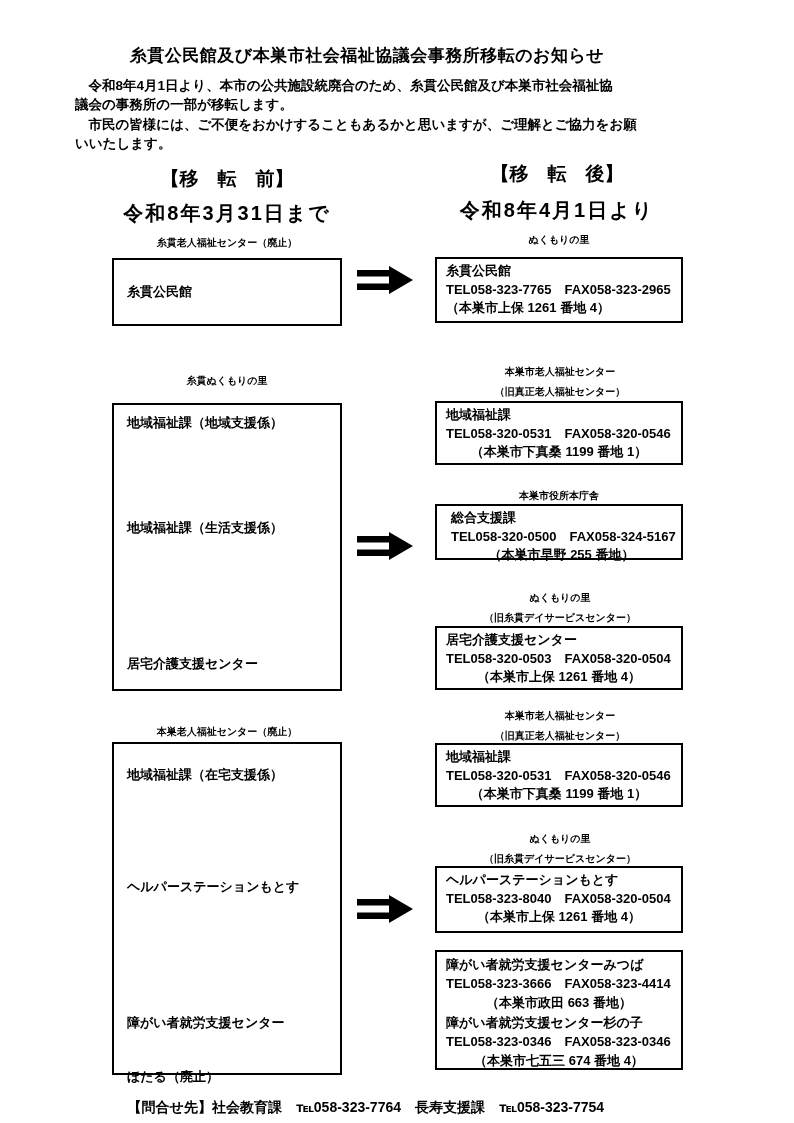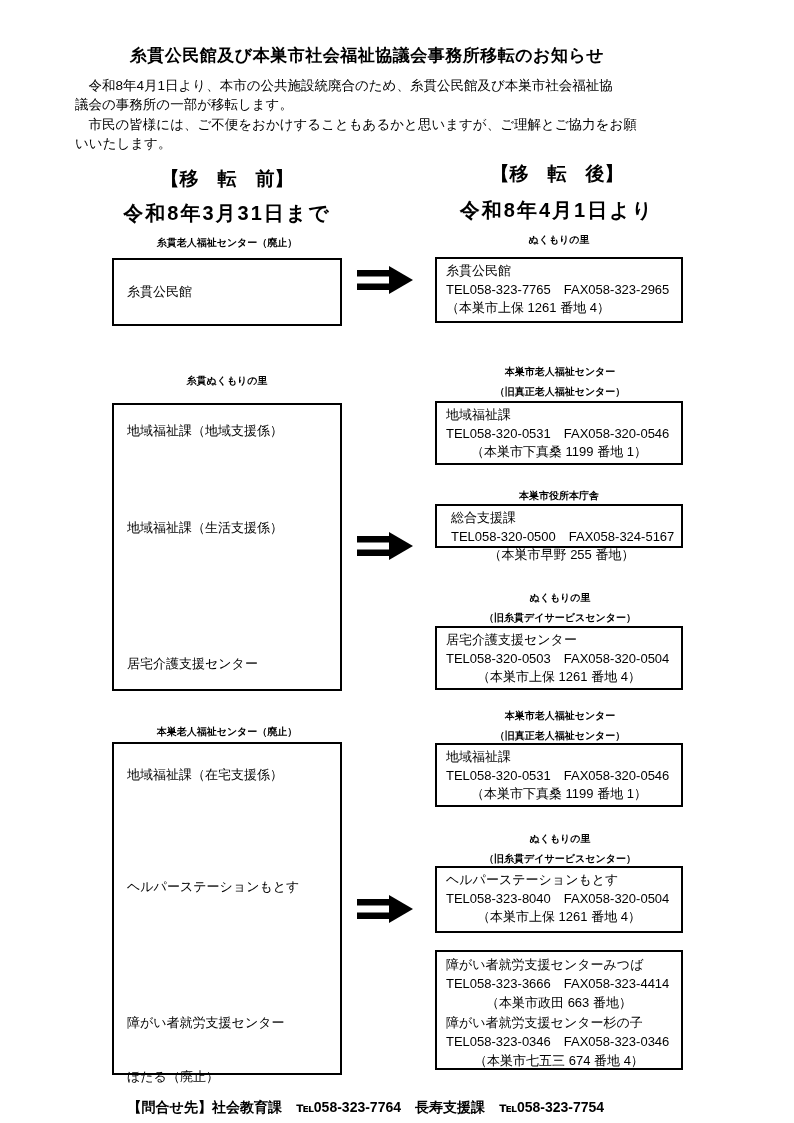--- a/index.html
+++ b/index.html
@@ -1,20 +1,20 @@
 <!DOCTYPE html>
 <html><head>
 <meta charset="utf-8">
 <style>
   html,body{margin:0;padding:0;background:#fff;}
   .page{
     position:relative;width:794px;height:1123px;background:#ffffff;color:#000;
     font-family:"Liberation Sans","DejaVu Sans",sans-serif;overflow:hidden;
   }
-  .abs{position:absolute;}
+  .abs{position:absolute;font-weight:bold;}
   .c{text-align:center;}
   .title{font-size:17px;font-weight:600;letter-spacing:0.5px;}
   .intro{font-size:13.5px;line-height:19.3px;}
   .intro div{white-space:pre;}
   .hdr{font-size:19px;font-weight:bold;}
   .bigdate{font-size:20px;font-weight:bold;letter-spacing:2px;}
   .boxlabel{font-size:10px;font-weight:bold;line-height:19.5px;}
   .lbox{border:2px solid #000;background:#fff;font-size:13px;}
   .lbox .entry{position:absolute;left:13px;white-space:pre;line-height:18px;}
   .rbox{border:2.5px solid #000;background:#fff;font-size:13px;line-height:18.6px;padding:3px 9px;box-sizing:border-box;}
@@ -57,21 +57,21 @@
 
   <div class="abs c boxlabel" style="left:435px;top:230px;width:248px;">ぬくもりの里</div>
   <div class="abs rbox" style="left:435px;top:257px;width:248px;height:66px;">
     <div class="ln">糸貫公民館</div>
     <div class="ln">TEL058-323-7765　FAX058-323-2965</div>
     <div class="ln">（本巣市上保 1261 番地 4）</div>
   </div>
 
   <div class="abs c boxlabel" style="left:62px;top:371px;width:330px;">糸貫ぬくもりの里</div>
   <div class="abs lbox" style="left:112px;top:403px;width:226px;height:284px;">
-    <div class="entry" style="top:17px;">地域福祉課（地域支援係）</div>
+    <div class="entry" style="top:9px;">地域福祉課（地域支援係）</div>
     <div class="entry" style="top:114px;">地域福祉課（生活支援係）</div>
     <div class="entry" style="top:250px;">居宅介護支援センター</div>
   </div>
 
   <div class="abs arrow" style="left:357px;top:532px;">
     <svg width="56" height="28" viewBox="0 0 56 28">
       <rect x="0" y="4" width="36" height="6.5" fill="#000"></rect>
       <rect x="0" y="17.5" width="36" height="6.5" fill="#000"></rect>
       <polygon points="32,0 56,14 32,28" fill="#000"></polygon>
     </svg>
@@ -81,21 +81,21 @@
     <div>本巣市老人福祉センター</div>
     <div>（旧真正老人福祉センター）</div>
   </div>
   <div class="abs rbox" style="left:435px;top:401px;width:248px;height:64px;">
     <div class="ln">地域福祉課</div>
     <div class="ln">TEL058-320-0531　FAX058-320-0546</div>
     <div class="ln ar">（本巣市下真桑 1199 番地 1）</div>
   </div>
 
   <div class="abs c boxlabel" style="left:435px;top:486px;width:248px;">本巣市役所本庁舎</div>
-  <div class="abs rbox" style="left:435px;top:504px;width:248px;height:44px;padding-left:14px;">
+  <div class="abs rbox" style="left:435px;top:504px;width:248px;height:56px;padding-left:14px;">
     <div class="ln">総合支援課</div>
     <div class="ln">TEL058-320-0500　FAX058-324-5167</div>
     <div class="ln ar">（本巣市早野 255 番地）</div>
   </div>
 
   <div class="abs c boxlabel" style="left:420px;top:588px;width:280px;">
     <div>ぬくもりの里</div>
     <div>（旧糸貫デイサービスセンター）</div>
   </div>
   <div class="abs rbox" style="left:435px;top:626px;width:248px;height:64px;">

